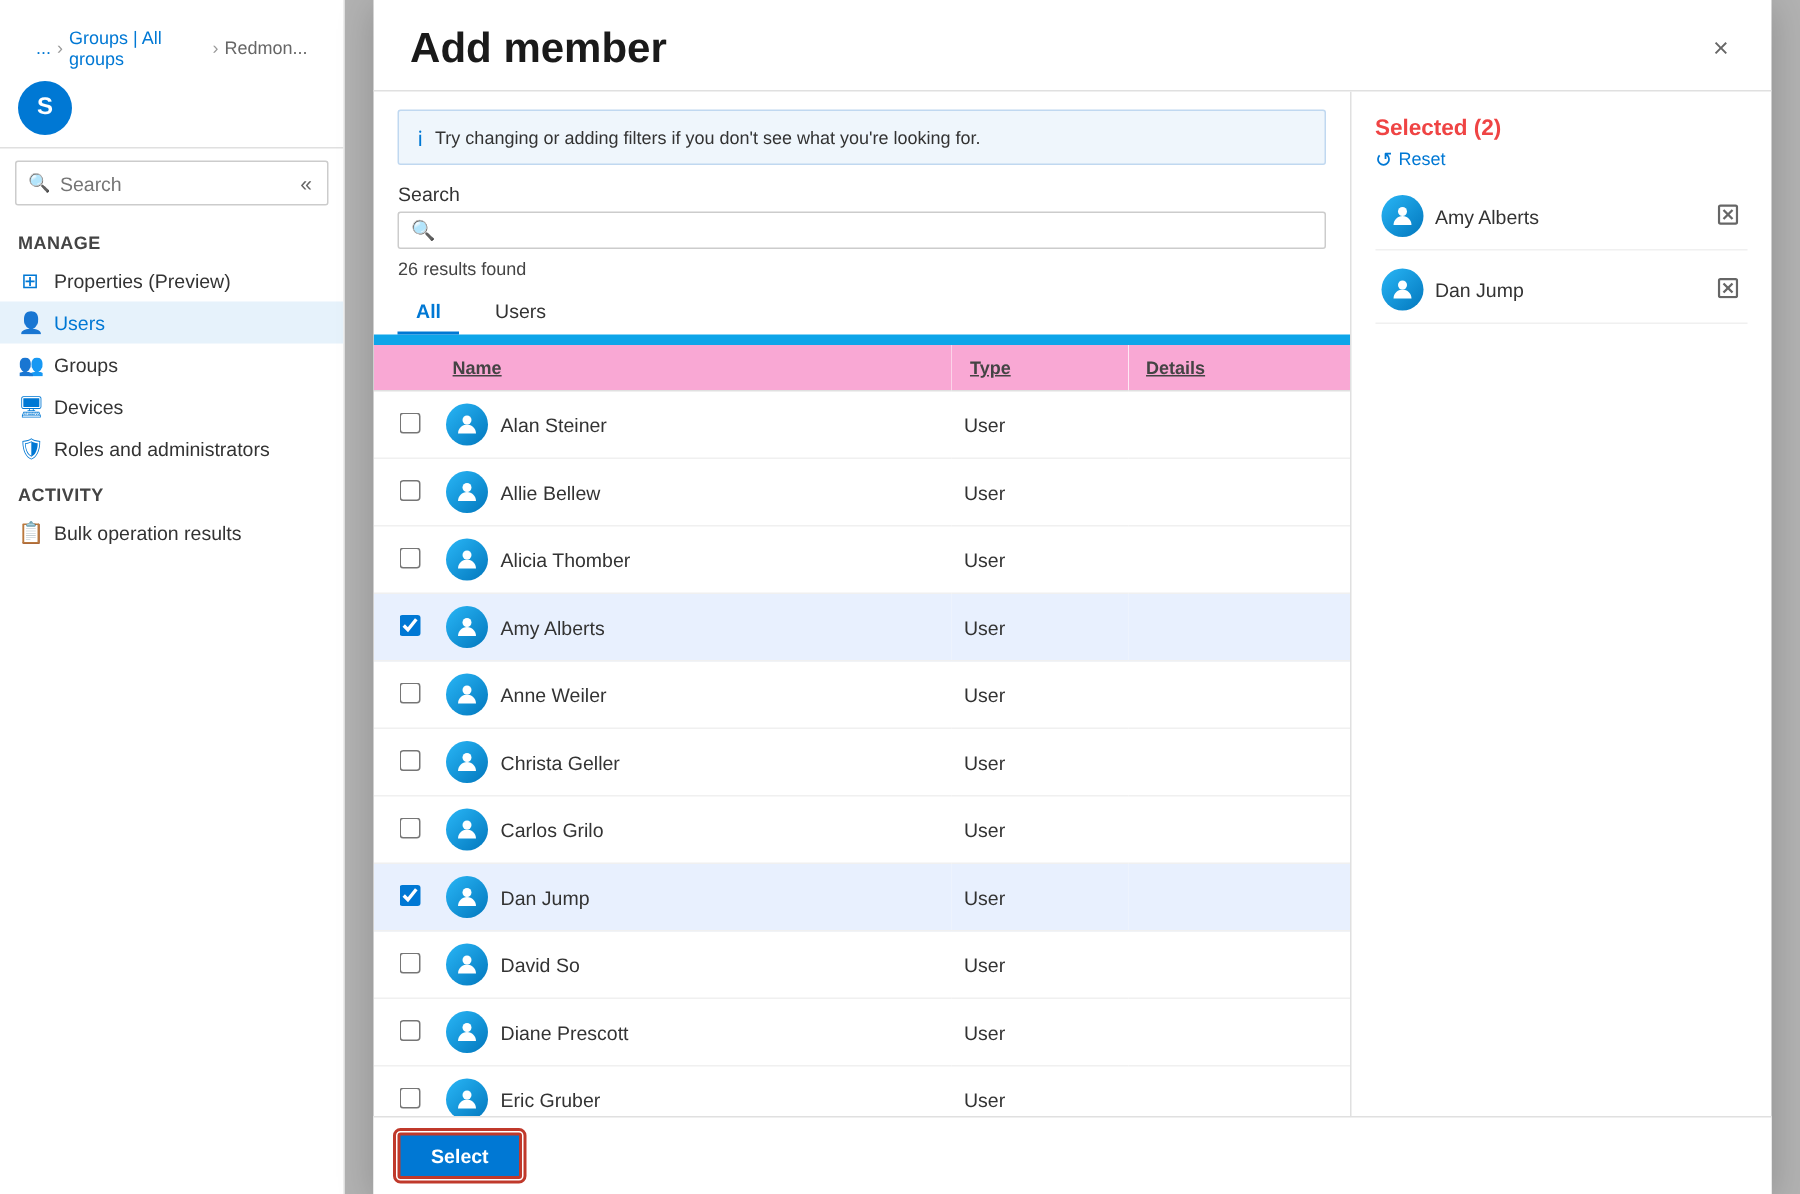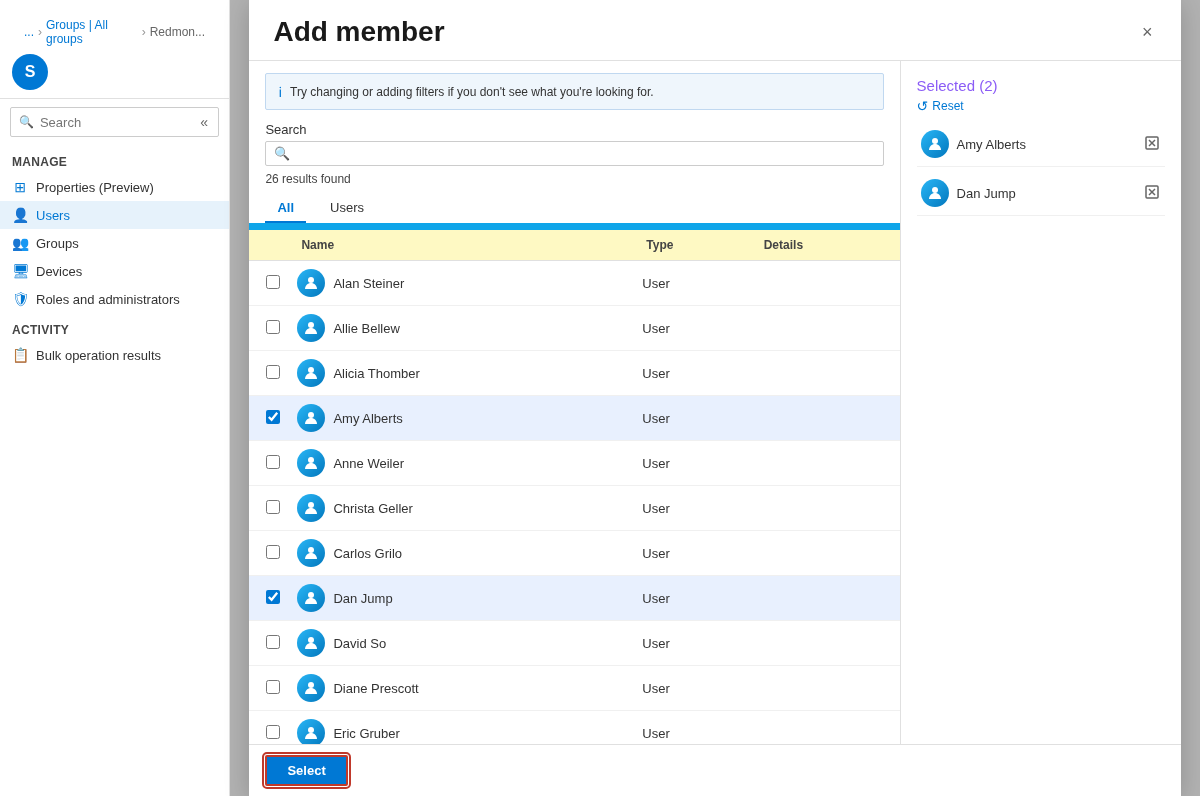--- a/index.html
+++ b/index.html
@@ -185,23 +185,23 @@
       width: 100%;
       border-collapse: collapse;
       min-width: 500px;
     }
     .member-table thead th {
       text-align: left;
       font-size: 12px;
       font-weight: 600;
       color: #444;
       padding: 8px 8px 8px 12px;
-      background: #fef9c3;
+      background: #f9a8d4;
       border-bottom: 1px solid #e0e0e0;
-      position: sticky; top: 0; z-index: 1;
+      position: sticky; top: 0; z-index: 1; text-decoration: underline;
     }
     .member-table thead th:first-child { width: 40px; text-align: center; padding-left: 16px; }
     .member-table tbody tr { border-bottom: 1px solid #f0f0f0; padding-left: 16px; }
     .member-table tbody tr.selected { background: #e8f0fe; }
     .member-table td {
       padding: 8px 8px;
       font-size: 13px;
       color: #333;
       vertical-align: middle;
     }
@@ -247,21 +247,21 @@
       min-width: 280px;
       display: flex;
       flex-direction: column;
       padding: 16px;
       overflow-y: auto;
     }
     .selected-header {
       display: flex; align-items: center; justify-content: space-between;
       margin-bottom: 4px;
     }
-    .selected-title { font-size: 15px; font-weight: 400; color: #8b5cf6; }
+    .selected-title { font-size: 15px; font-weight: 700; color: #ef4444; }
     .reset-btn {
       background: none; border: none; cursor: pointer;
       color: #0078d4; font-size: 12px;
       display: flex; align-items: center; gap: 4px;
     }
     .reset-icon { font-size: 14px; }
     .selected-list { display: flex; flex-direction: column; gap: 4px; margin-top: 8px; }
     .selected-item {
       display: flex; align-items: center; gap: 8px;
       padding: 8px 4px;

